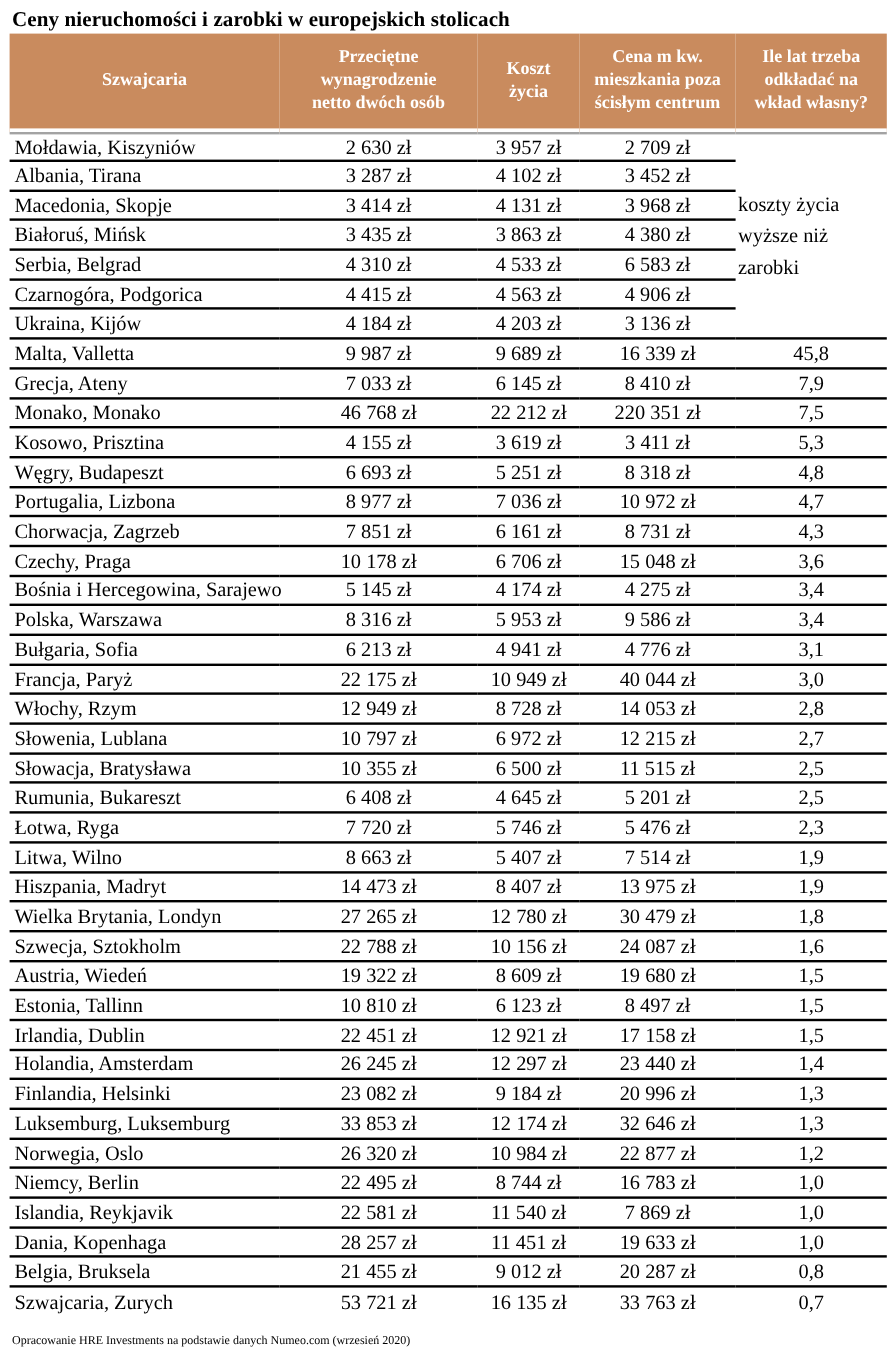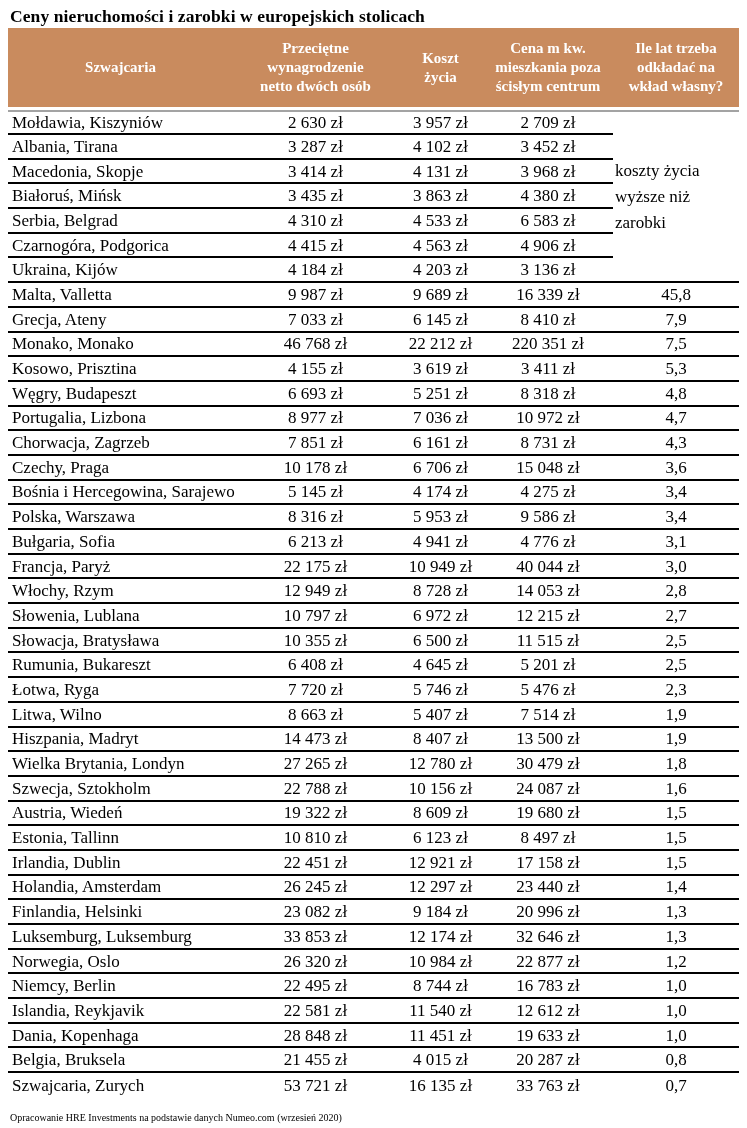--- a/index.html
+++ b/index.html
@@ -279,21 +279,21 @@
           <td class="col-location">Litwa, Wilno</td>
           <td class="col-salary">8 663 zł</td>
           <td class="col-cost">5 407 zł</td>
           <td class="col-price">7 514 zł</td>
           <td class="col-years">1,9</td>
         </tr>
         <tr>
           <td class="col-location">Hiszpania, Madryt</td>
           <td class="col-salary">14 473 zł</td>
           <td class="col-cost">8 407 zł</td>
-          <td class="col-price">13 500 zł</td>
+          <td class="col-price">13 975 zł</td>
           <td class="col-years">1,9</td>
         </tr>
         <tr>
           <td class="col-location">Wielka Brytania, Londyn</td>
           <td class="col-salary">27 265 zł</td>
           <td class="col-cost">12 780 zł</td>
           <td class="col-price">30 479 zł</td>
           <td class="col-years">1,8</td>
         </tr>
         <tr>
@@ -356,34 +356,34 @@
           <td class="col-location">Niemcy, Berlin</td>
           <td class="col-salary">22 495 zł</td>
           <td class="col-cost">8 744 zł</td>
           <td class="col-price">16 783 zł</td>
           <td class="col-years">1,0</td>
         </tr>
         <tr>
           <td class="col-location">Islandia, Reykjavik</td>
           <td class="col-salary">22 581 zł</td>
           <td class="col-cost">11 540 zł</td>
-          <td class="col-price">12 612 zł</td>
+          <td class="col-price">7 869 zł</td>
           <td class="col-years">1,0</td>
         </tr>
         <tr>
           <td class="col-location">Dania, Kopenhaga</td>
-          <td class="col-salary">28 848 zł</td>
+          <td class="col-salary">28 257 zł</td>
           <td class="col-cost">11 451 zł</td>
           <td class="col-price">19 633 zł</td>
           <td class="col-years">1,0</td>
         </tr>
         <tr>
           <td class="col-location">Belgia, Bruksela</td>
           <td class="col-salary">21 455 zł</td>
-          <td class="col-cost">4 015 zł</td>
+          <td class="col-cost">9 012 zł</td>
           <td class="col-price">20 287 zł</td>
           <td class="col-years">0,8</td>
         </tr>
         <tr>
           <td class="col-location">Szwajcaria, Zurych</td>
           <td class="col-salary">53 721 zł</td>
           <td class="col-cost">16 135 zł</td>
           <td class="col-price">33 763 zł</td>
           <td class="col-years">0,7</td>
         </tr>

